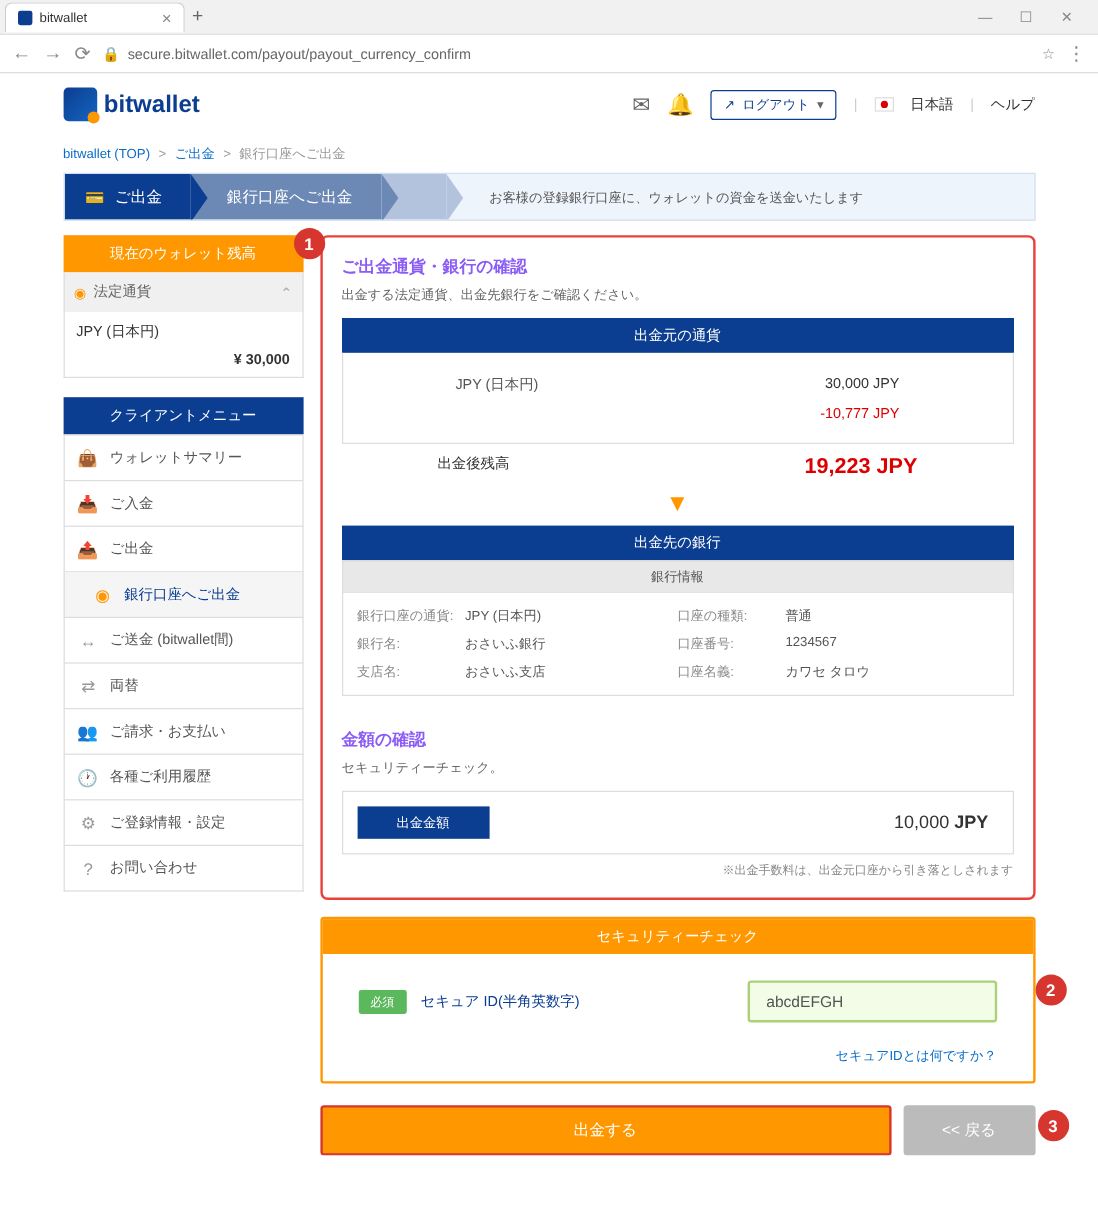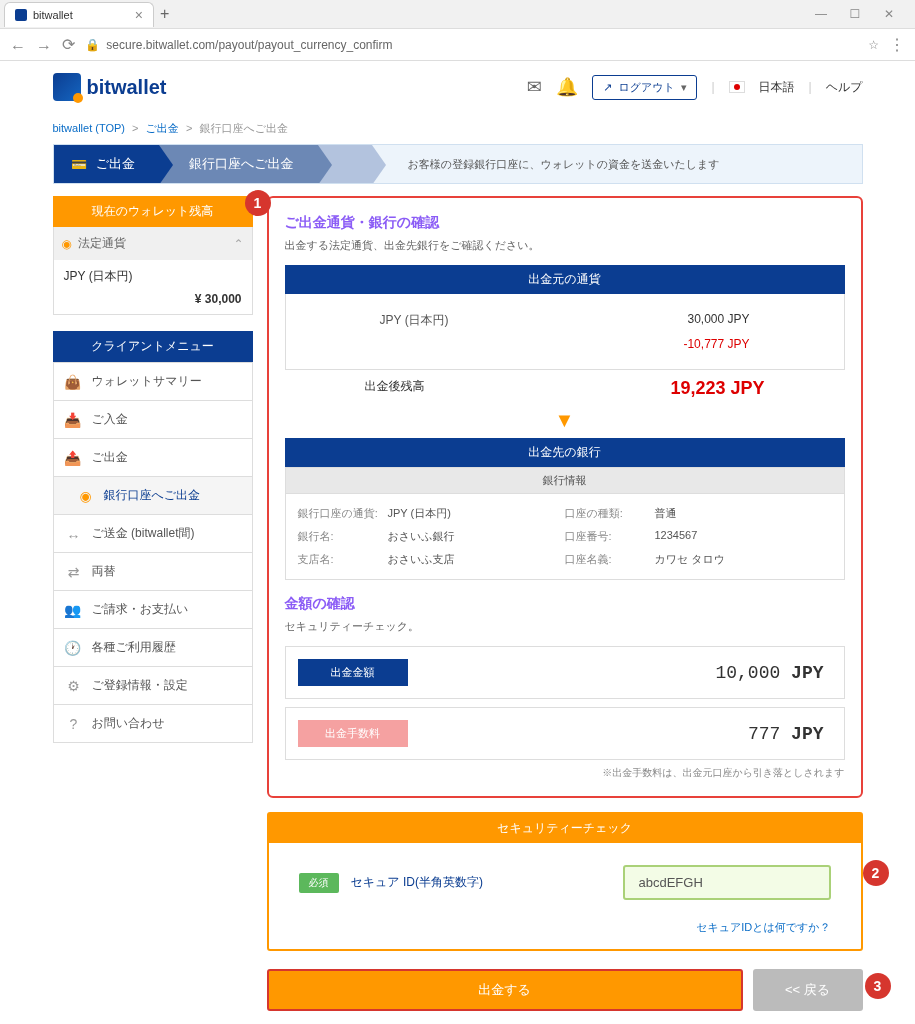--- a/index.html
+++ b/index.html
@@ -94,26 +94,26 @@
 .total-row { display: flex; justify-content: space-between; padding: 8px 80px 4px; font-size: 12px; border-top: none; }
 .total-row .amount { color: #d00; font-size: 18px; font-weight: bold; }
 
 .arrow-down { text-align: center; color: #ff9800; font-size: 20px; margin: 6px 0; }
 
 .sub-header { background: #e8e8e8; text-align: center; padding: 5px; font-size: 11px; color: #555; border: 1px solid #ddd; border-bottom: none; }
 .info-grid { border: 1px solid #ddd; padding: 12px; display: grid; grid-template-columns: 90px 1fr 90px 1fr; row-gap: 8px; font-size: 11px; }
 .info-grid .k { color: #888; }
 .info-grid .v { color: #555; }
 
-.amount-block { margin-top: 15px; font-family: Liberation Mono, monospace; }
+.amount-block { margin-top: 28px; }
 .amount-row { border: 1px solid #ddd; padding: 12px 20px 12px 12px; display: flex; align-items: center; margin-top: 8px; }
 .amount-label { color: #fff; padding: 6px 20px; font-size: 11px; min-width: 110px; text-align: center; }
 .amount-label.blue { background: #0b3d91; }
 .amount-label.pink { background: #f5a1a1; }
-.amount-val { margin-left: auto; font-size: 18px; }
+.amount-val { margin-left: auto; font-size: 15px; }
 .amount-val strong { font-weight: bold; }
 .note { text-align: right; font-size: 10px; color: #888; margin-top: 6px; }
 
 
 .security-panel { border: 2px solid #ff9800; border-radius: 3px; margin-top: 14px; }
 .security-header { background: #ff9800; color: #fff; text-align: center; padding: 6px; font-size: 12px; }
 .security-body { padding: 22px 30px 14px; display: flex; align-items: center; gap: 12px; flex-wrap: wrap; }
 .req-badge { background: #5cb85c; color: #fff; padding: 3px 10px; font-size: 10px; border-radius: 2px; }
 .sec-label { color: #0b3d91; font-size: 12px; }
 .sec-input { margin-left: auto; border: 2px solid #aad178; background: #f3fce6; border-radius: 3px; padding: 8px 14px; font-size: 13px; color: #555; min-width: 130px; }
@@ -301,24 +301,20 @@
     </div>
 
     <div class="amount-block">
       <div class="section-title">金額の確認</div>
       <div class="section-desc">セキュリティーチェック。</div>
 
       <div class="amount-row">
         <span class="amount-label blue">出金金額</span>
         <span class="amount-val"><span>10,000</span> <strong>JPY</strong></span>
       </div>
-      <div class="amount-row">
-        <span class="amount-label pink">出金手数料</span>
-        <span class="amount-val"><span>777</span> <strong>JPY</strong></span>
-      </div>
       <div class="note">※出金手数料は、出金元口座から引き落としされます</div>
     </div>
   </div>
 
   <div class="security-panel" style="position:relative">
     <div class="callout" style="top:46px;right:-28px">2</div>
     <div class="security-header">セキュリティーチェック</div>
     <div class="security-body">
       <span class="req-badge">必須</span>
       <span class="sec-label">セキュア ID(半角英数字)</span>

